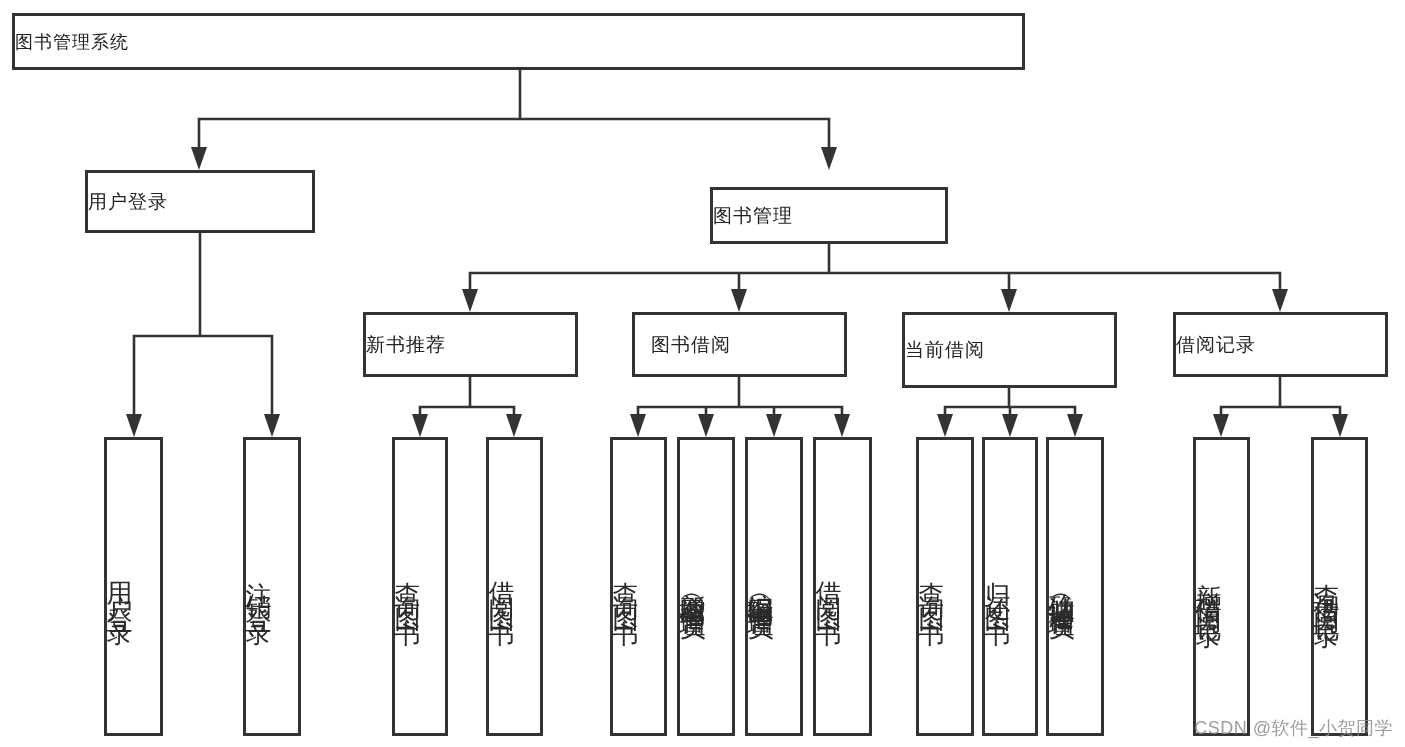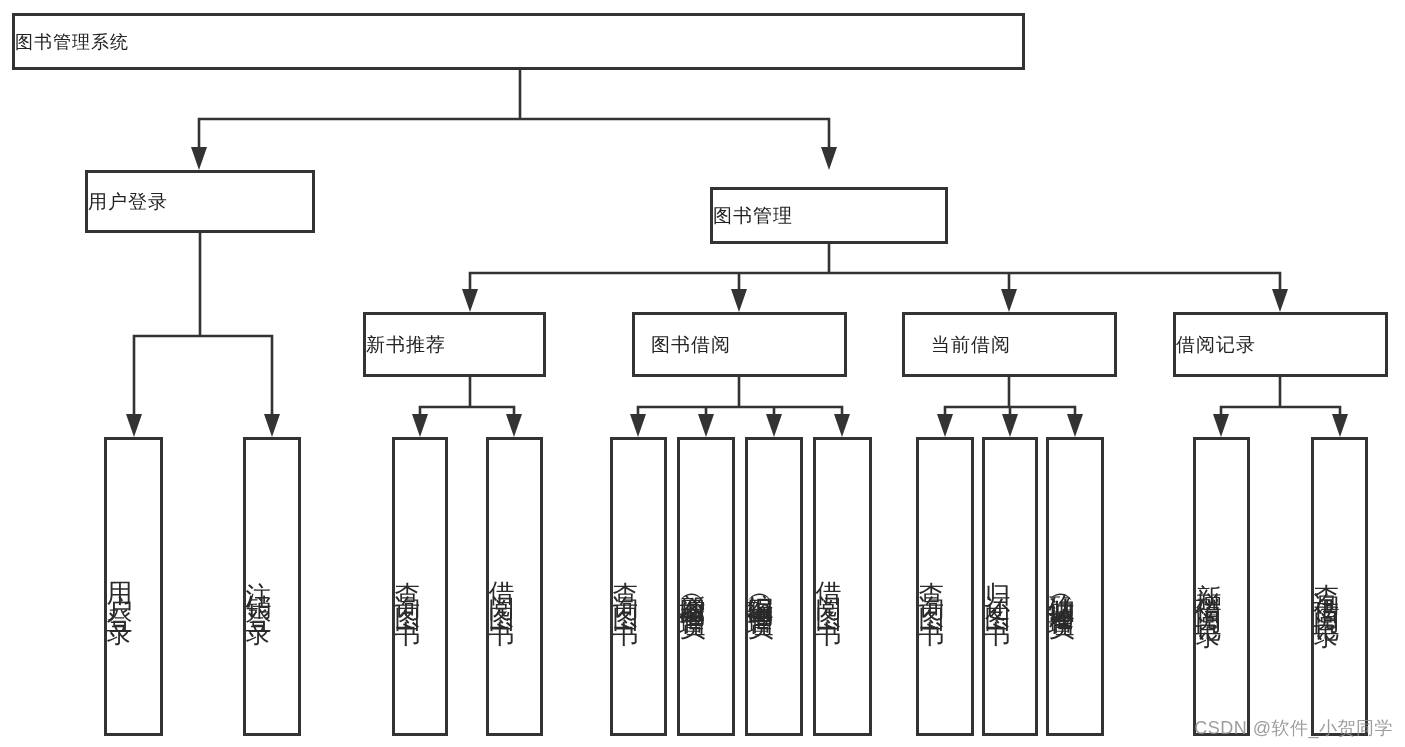--- a/index.html
+++ b/index.html
@@ -116,27 +116,27 @@
     <span class="hlabel">图书管理系统</span>
   </div>
 
   <div class="node" style="left:85px; top:170px; width:230px; height:63px;">
     <span class="hlabel">用户登录</span>
   </div>
   <div class="node" style="left:710px; top:170px; width:238px; height:57px;margin-top:17px;">
     <span class="hlabel">图书管理</span>
   </div>
 
-  <div class="node" style="left:363px; top:312px; width:183px; height:65px;">
+  <div class="node" style="left:363px; top:312px; width:215px; height:65px;">
     <span class="hlabel">新书推荐</span>
   </div>
   <div class="node" style="left:632px; top:312px; width:215px; height:65px;padding-left:16px;">
     <span class="hlabel">图书借阅</span>
   </div>
-  <div class="node" style="left:902px; top:312px; width:215px; height:65px;padding-left:26px;">
+  <div class="node" style="left:902px; top:312px; width:215px; height:76px;">
     <span class="hlabel">当前借阅</span>
   </div>
   <div class="node" style="left:1173px; top:312px; width:215px; height:65px;">
     <span class="hlabel">借阅记录</span>
   </div>
 
   <div class="node leaf" style="left:104px; width:59px;">
     <span class="vtext ls-wide">用户登录</span>
   </div>
   <div class="node leaf" style="left:243px; width:58px;">

